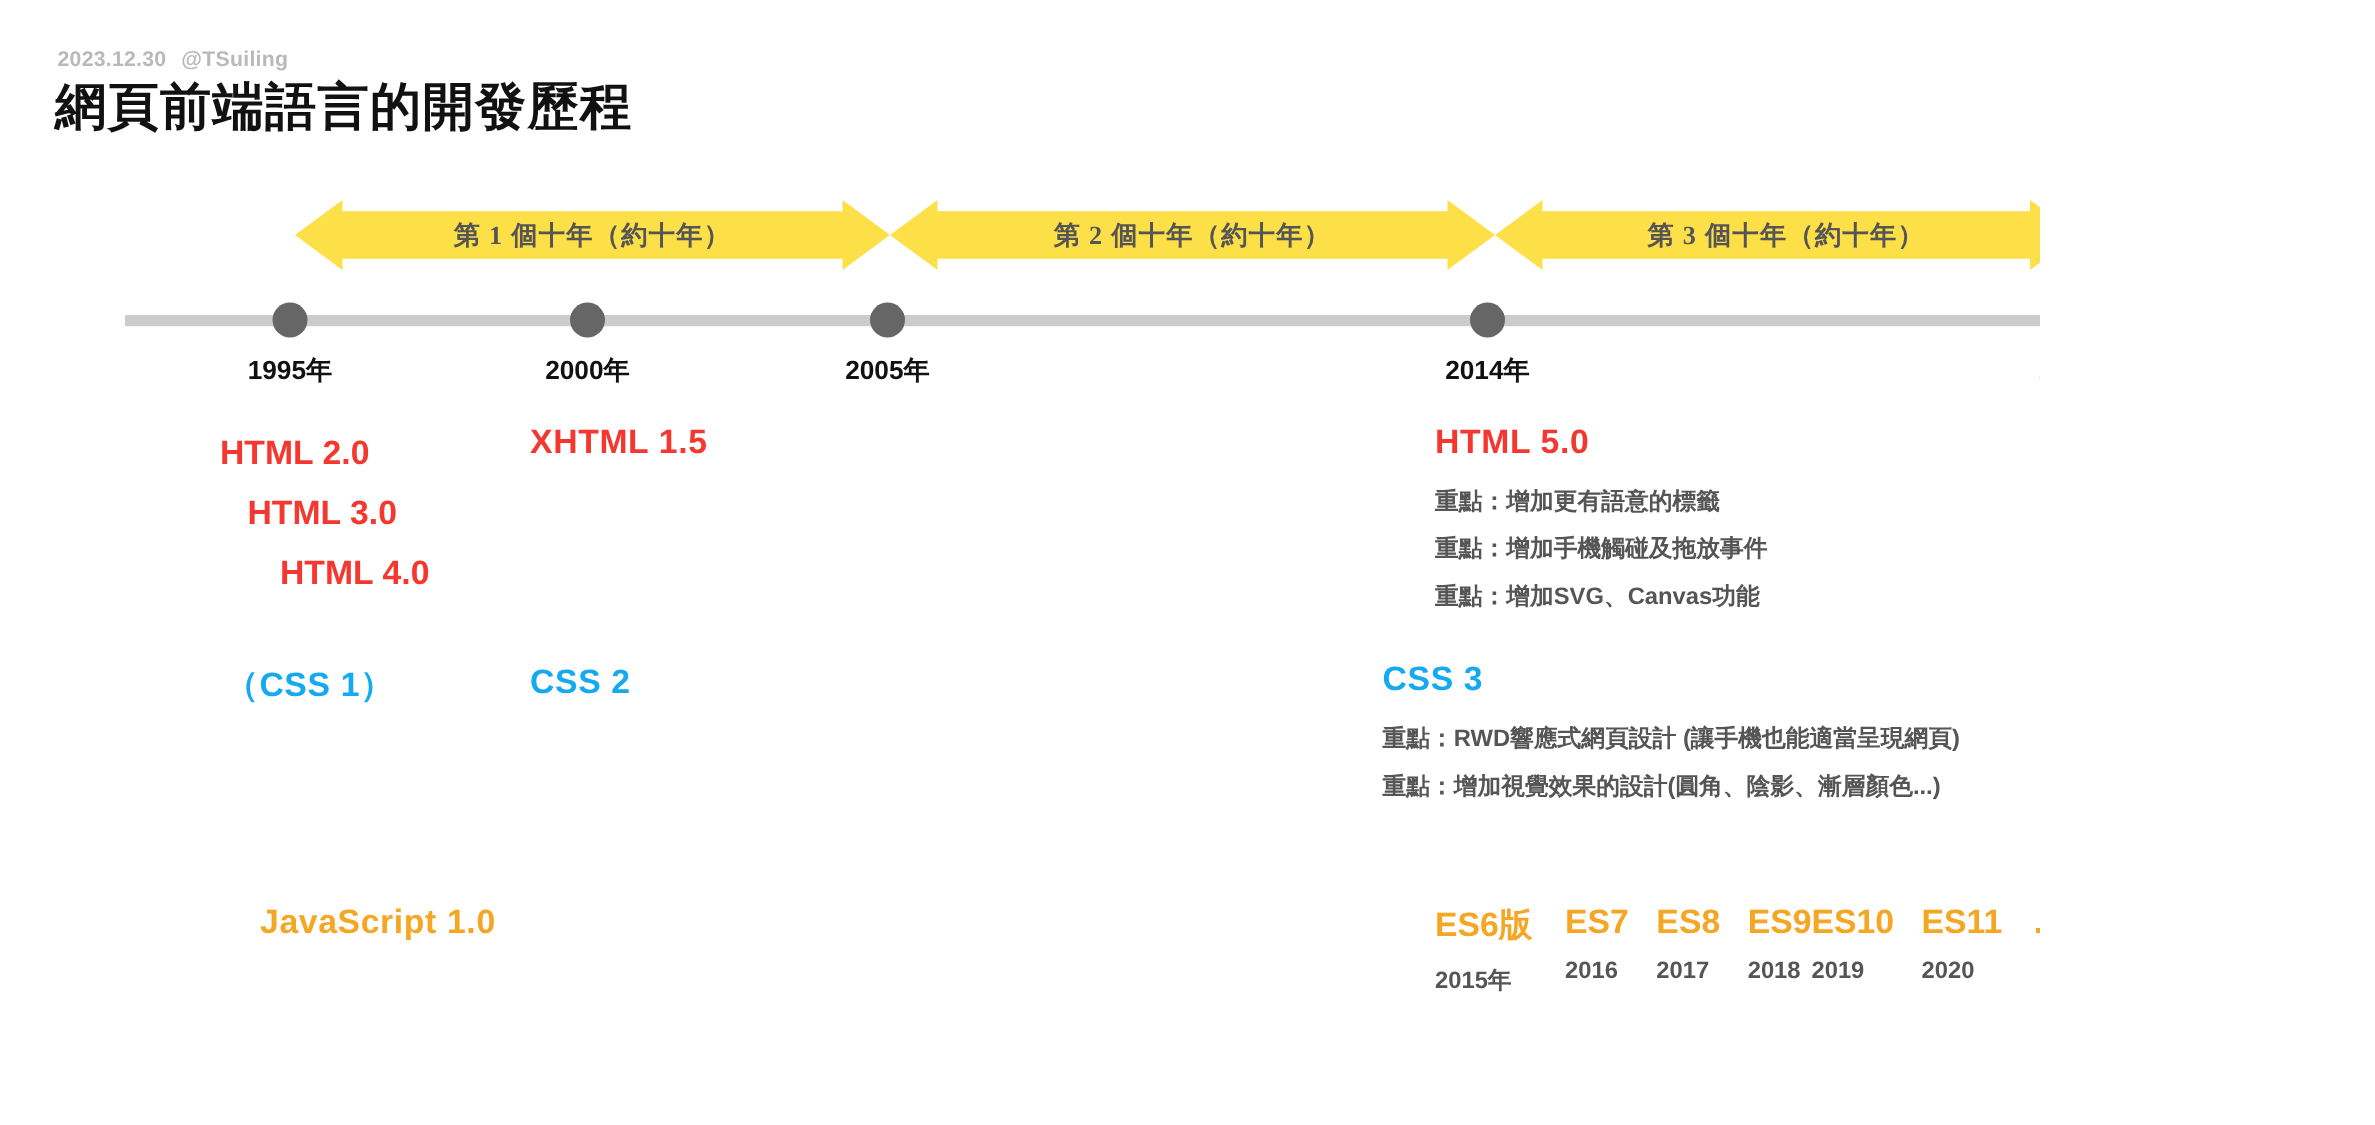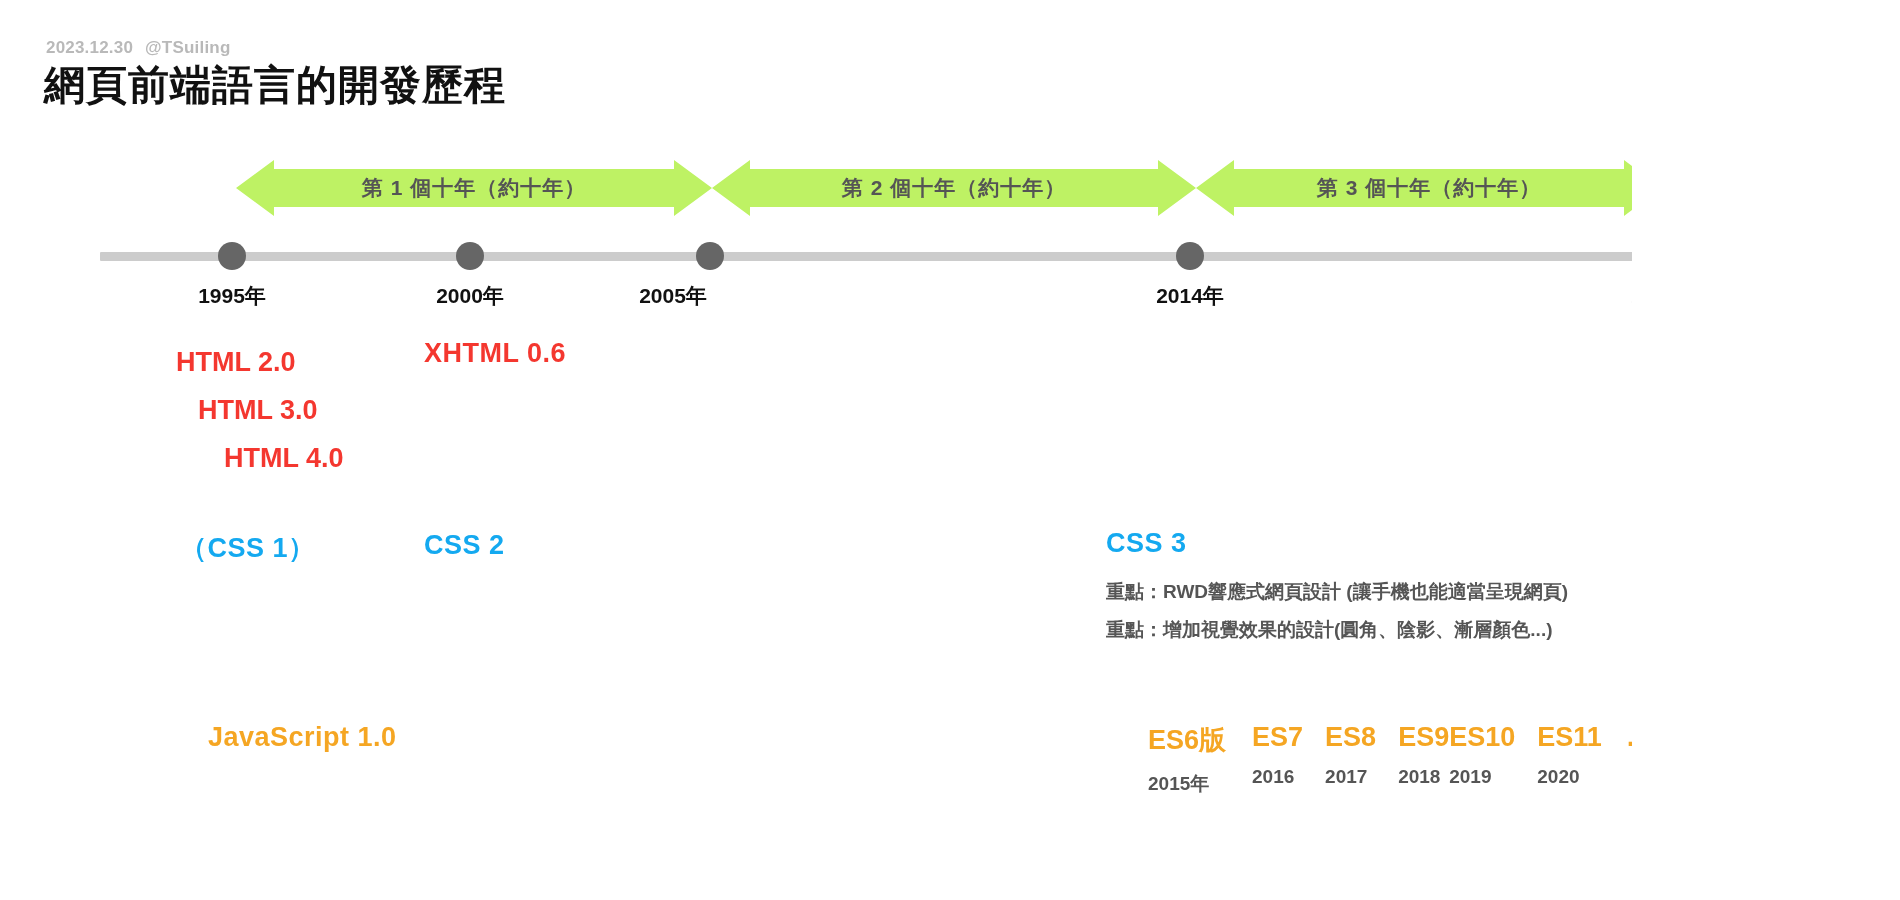--- a/index.html
+++ b/index.html
@@ -40,21 +40,22 @@
     font-weight: bold;
     color: #111111;
     letter-spacing: 1px;
     white-space: nowrap;
   }
 
   
   .decade {
     position: absolute;
     height: 56px;
-    background: #bef264;
+    background: #fde047;
+    font-family: Liberation Serif, serif;
   }
   .decade .lbl {
     position: absolute;
     left: 0; right: 0; top: 0; bottom: 0;
     display: flex;
     align-items: center;
     justify-content: center;
     font-size: 21px;
     font-weight: bold;
     color: #555555;
@@ -169,37 +170,43 @@
     </div>
 
   <div class="axis-line" style="left:100px; top:252px; width:1760px;"></div>
   <div class="axis-head" style="left:1840px; top:242px;"></div>
   <div id="nodes-layer">
       <div class="node-dot" style="left: 232px; top: 256px;"></div>
       <div class="node-year" style="left: 232px; top: 282px;">1995年</div>
       <div class="node-dot" style="left: 470px; top: 256px;"></div>
       <div class="node-year" style="left: 470px; top: 282px;">2000年</div>
       <div class="node-dot" style="left: 710px; top: 256px;"></div>
-      <div class="node-year" style="left: 673px; top: 282px;">2005年</div>
+      <div class="node-year" style="left: 710px; top: 282px;">2005年</div>
       <div class="node-dot" style="left: 1190px; top: 256px;"></div>
       <div class="node-year" style="left: 1190px; top: 282px;">2014年</div>
       <div class="node-dot" style="left: 1665px; top: 256px;"></div>
       <div class="node-year" style="left: 1665px; top: 282px;">2024年</div>
     </div>
 
   <div class="block" style="left:176px; top:338px;">
     <div class="stagger-line" style="margin-left:0px;">HTML 2.0</div>
     <div class="stagger-line" style="margin-left:22px;">HTML 3.0</div>
     <div class="stagger-line" style="margin-left:48px;">HTML 4.0</div>
   </div>
 
   <div class="block" style="left:424px; top:338px;">
-    <div class="v-title red">XHTML 0.6</div>
-  </div>
-
+    <div class="v-title red">XHTML 1.5</div>
+  </div>
+
+  <div class="block" style="left:1148px; top:338px;">
+    <div class="v-title red">HTML 5.0</div>
+    <div class="v-note" style="margin-top:14px;">重點：增加更有語意的標籤</div>
+    <div class="v-note">重點：增加手機觸碰及拖放事件</div>
+    <div class="v-note">重點：增加SVG、Canvas功能</div>
+  </div>
 
   <div class="block v-title blue" style="left:180px; top:530px;">（CSS 1）</div>
   <div class="block v-title blue" style="left:424px; top:530px;">CSS 2</div>
 
   <div class="block" style="left:1106px; top:528px;">
     <div class="v-title blue">CSS 3</div>
     <div class="v-note" style="margin-top:14px;">重點：RWD響應式網頁設計 (讓手機也能適當呈現網頁)</div>
     <div class="v-note">重點：增加視覺效果的設計(圓角、陰影、漸層顏色...)</div>
   </div>
 

